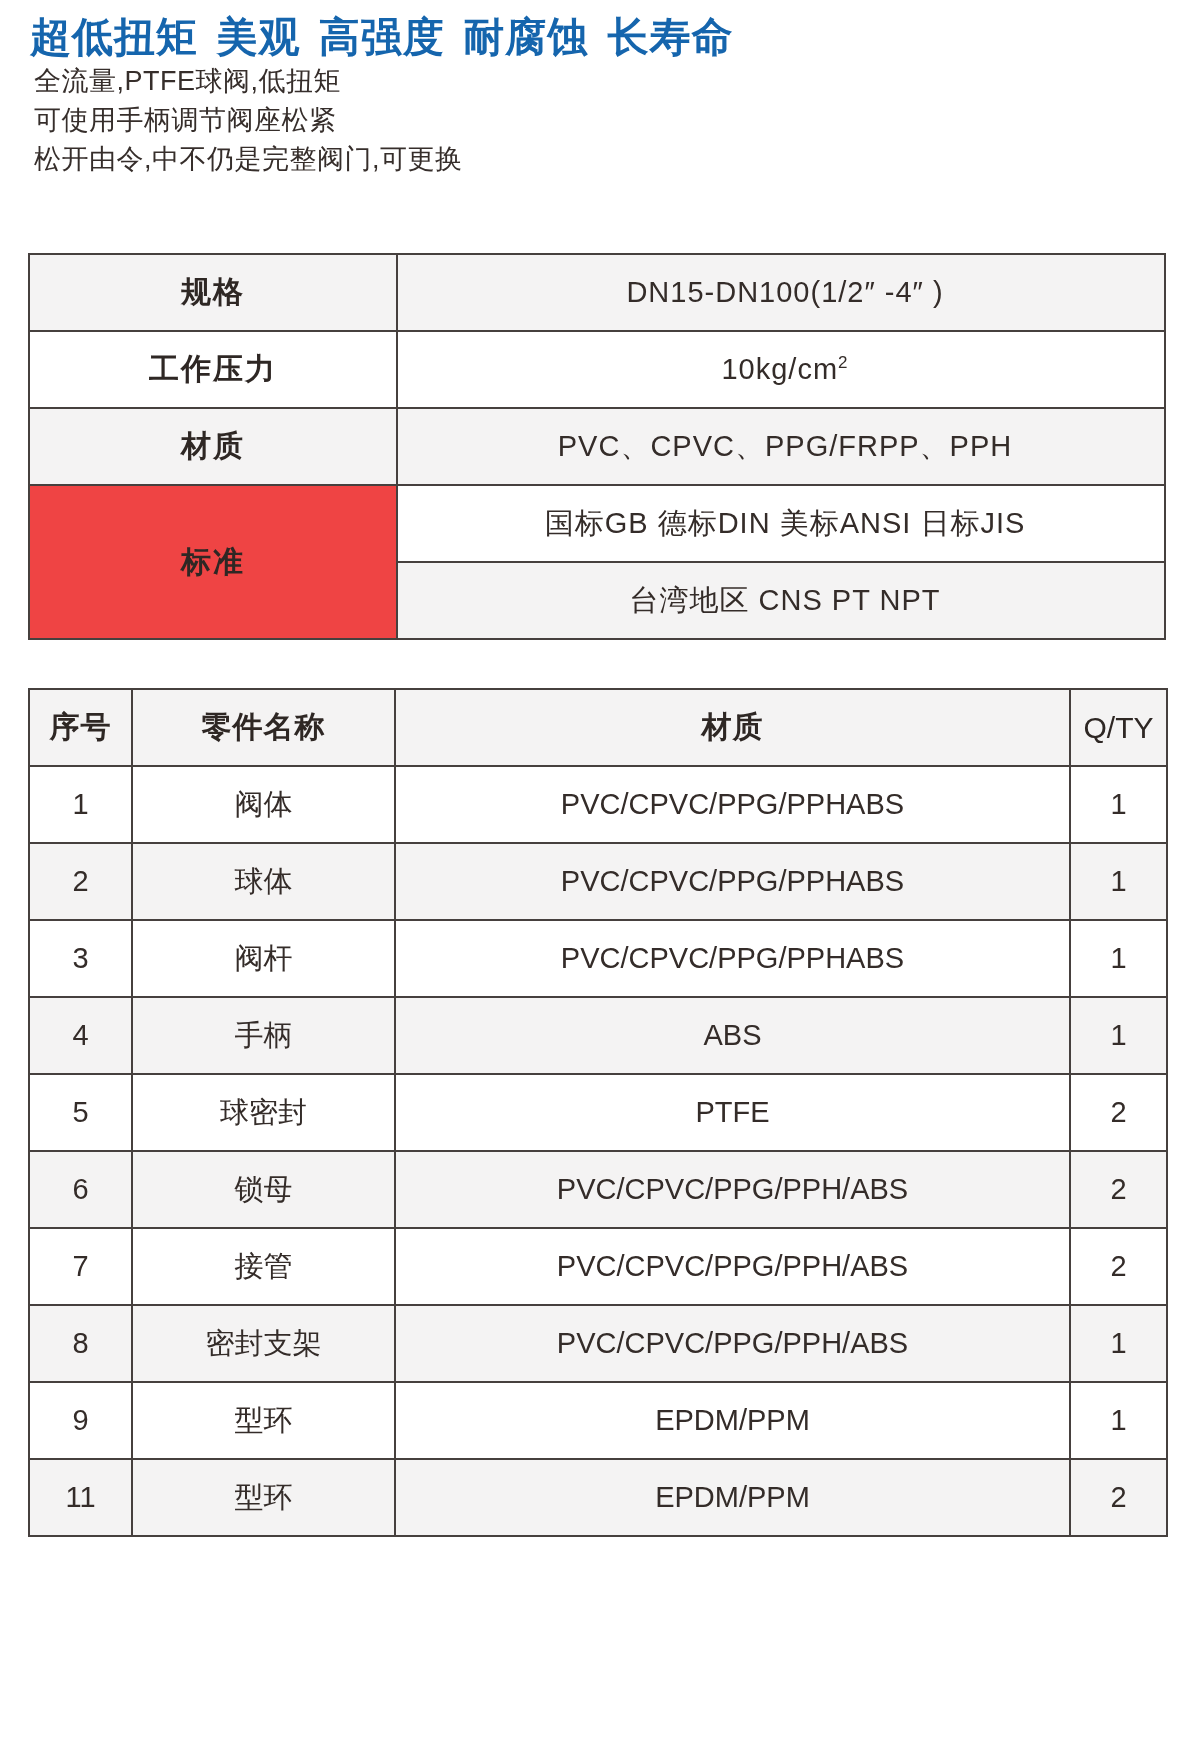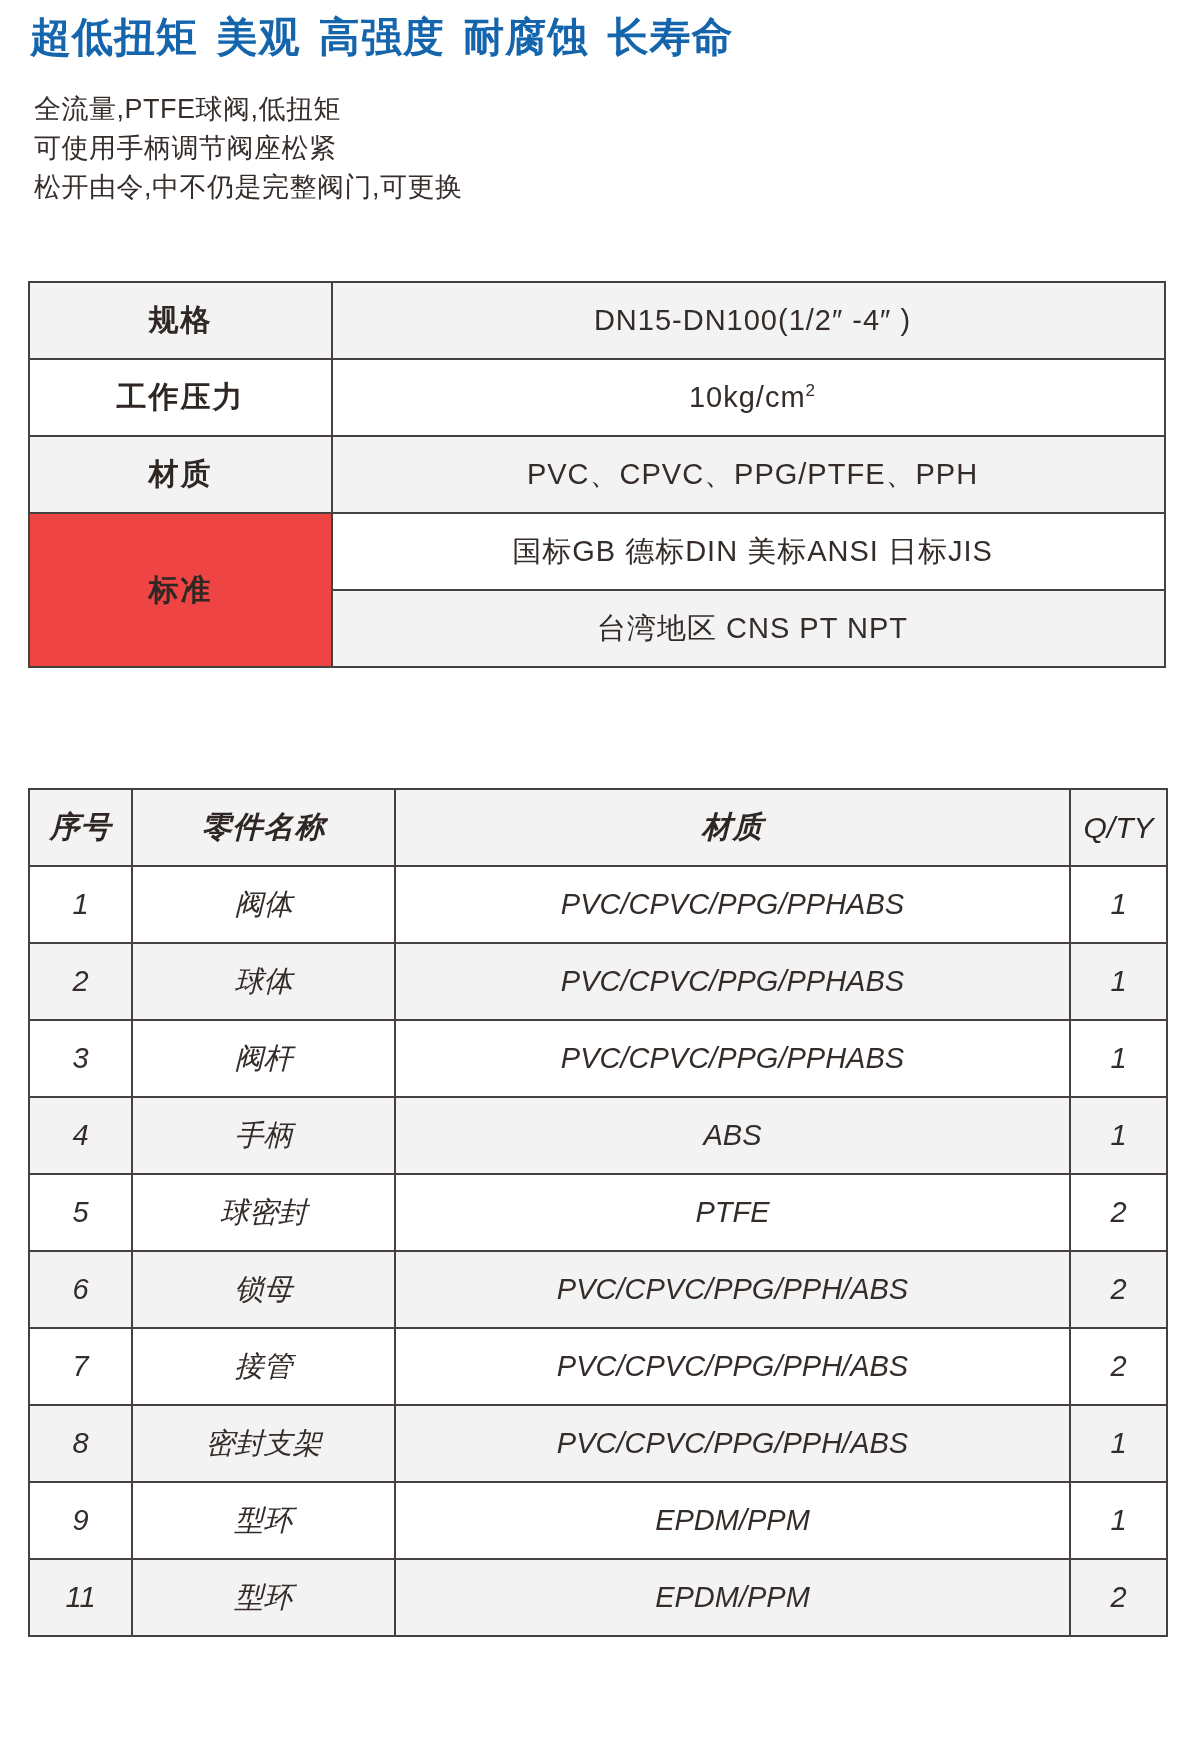--- a/index.html
+++ b/index.html
@@ -25,21 +25,21 @@
     margin: 2px 0 0 2px;
     font-size: 41px;
     line-height: 50px;
     font-weight: bold;
     color: #1565ad;
     letter-spacing: 1px;
     word-spacing: 6px;
     white-space: nowrap;
   }
   .features {
-    margin: 28px 0 0 6px;
+    margin: 0 0 0 6px;
   }
   .features p {
     margin: 0;
     font-size: 27px;
     line-height: 39px;
     color: #362e2b;
     letter-spacing: 0.5px;
   }
   table {
     border-collapse: collapse;
@@ -52,21 +52,21 @@
     box-sizing: border-box;
     height: 77px;
     padding: 0;
     vertical-align: middle;
     overflow: hidden;
   }
   .spec-table {
     margin-top: 74px;
   }
   .spec-table th {
-    width: 303px;
+    width: 368px;
     font-size: 30px;
     font-weight: bold;
     color: #2e2724;
     letter-spacing: 2px;
   }
   .spec-table td {
     font-size: 29px;
     color: #342c29;
     letter-spacing: 1px;
     padding-left: 8px;
@@ -76,22 +76,21 @@
   }
   .spec-table .std-label {
     background: #ef4444;
   }
   sup {
     font-size: 17px;
     vertical-align: super;
     line-height: 0;
   }
   .parts-table {
-    margin-top: 120px;
-    font-style: italic;
+    margin-top: 48px;
   }
   .parts-table th {
     background: #f4f3f3;
     font-size: 30px;
     font-weight: bold;
     color: #2e2724;
     letter-spacing: 1px;
   }
   .parts-table th.qty-header {
     font-weight: normal;
@@ -127,21 +126,21 @@
       <tr class="gray">
         <th>规格</th>
         <td>DN15-DN100(1/2″ -4″ )</td>
       </tr>
       <tr>
         <th>工作压力</th>
         <td><span>10kg/cm</span><sup>2</sup></td>
       </tr>
       <tr class="gray">
         <th>材质</th>
-        <td>PVC、CPVC、PPG/PTFE、PPH</td>
+        <td>PVC、CPVC、PPG/FRPP、PPH</td>
       </tr>
       <tr>
         <th class="std-label" rowspan="2">标准</th>
         <td>国标GB 德标DIN 美标ANSI 日标JIS</td>
       </tr>
       <tr class="gray">
         <td>台湾地区 CNS PT NPT</td>
       </tr>
     </tbody>
   </table>

